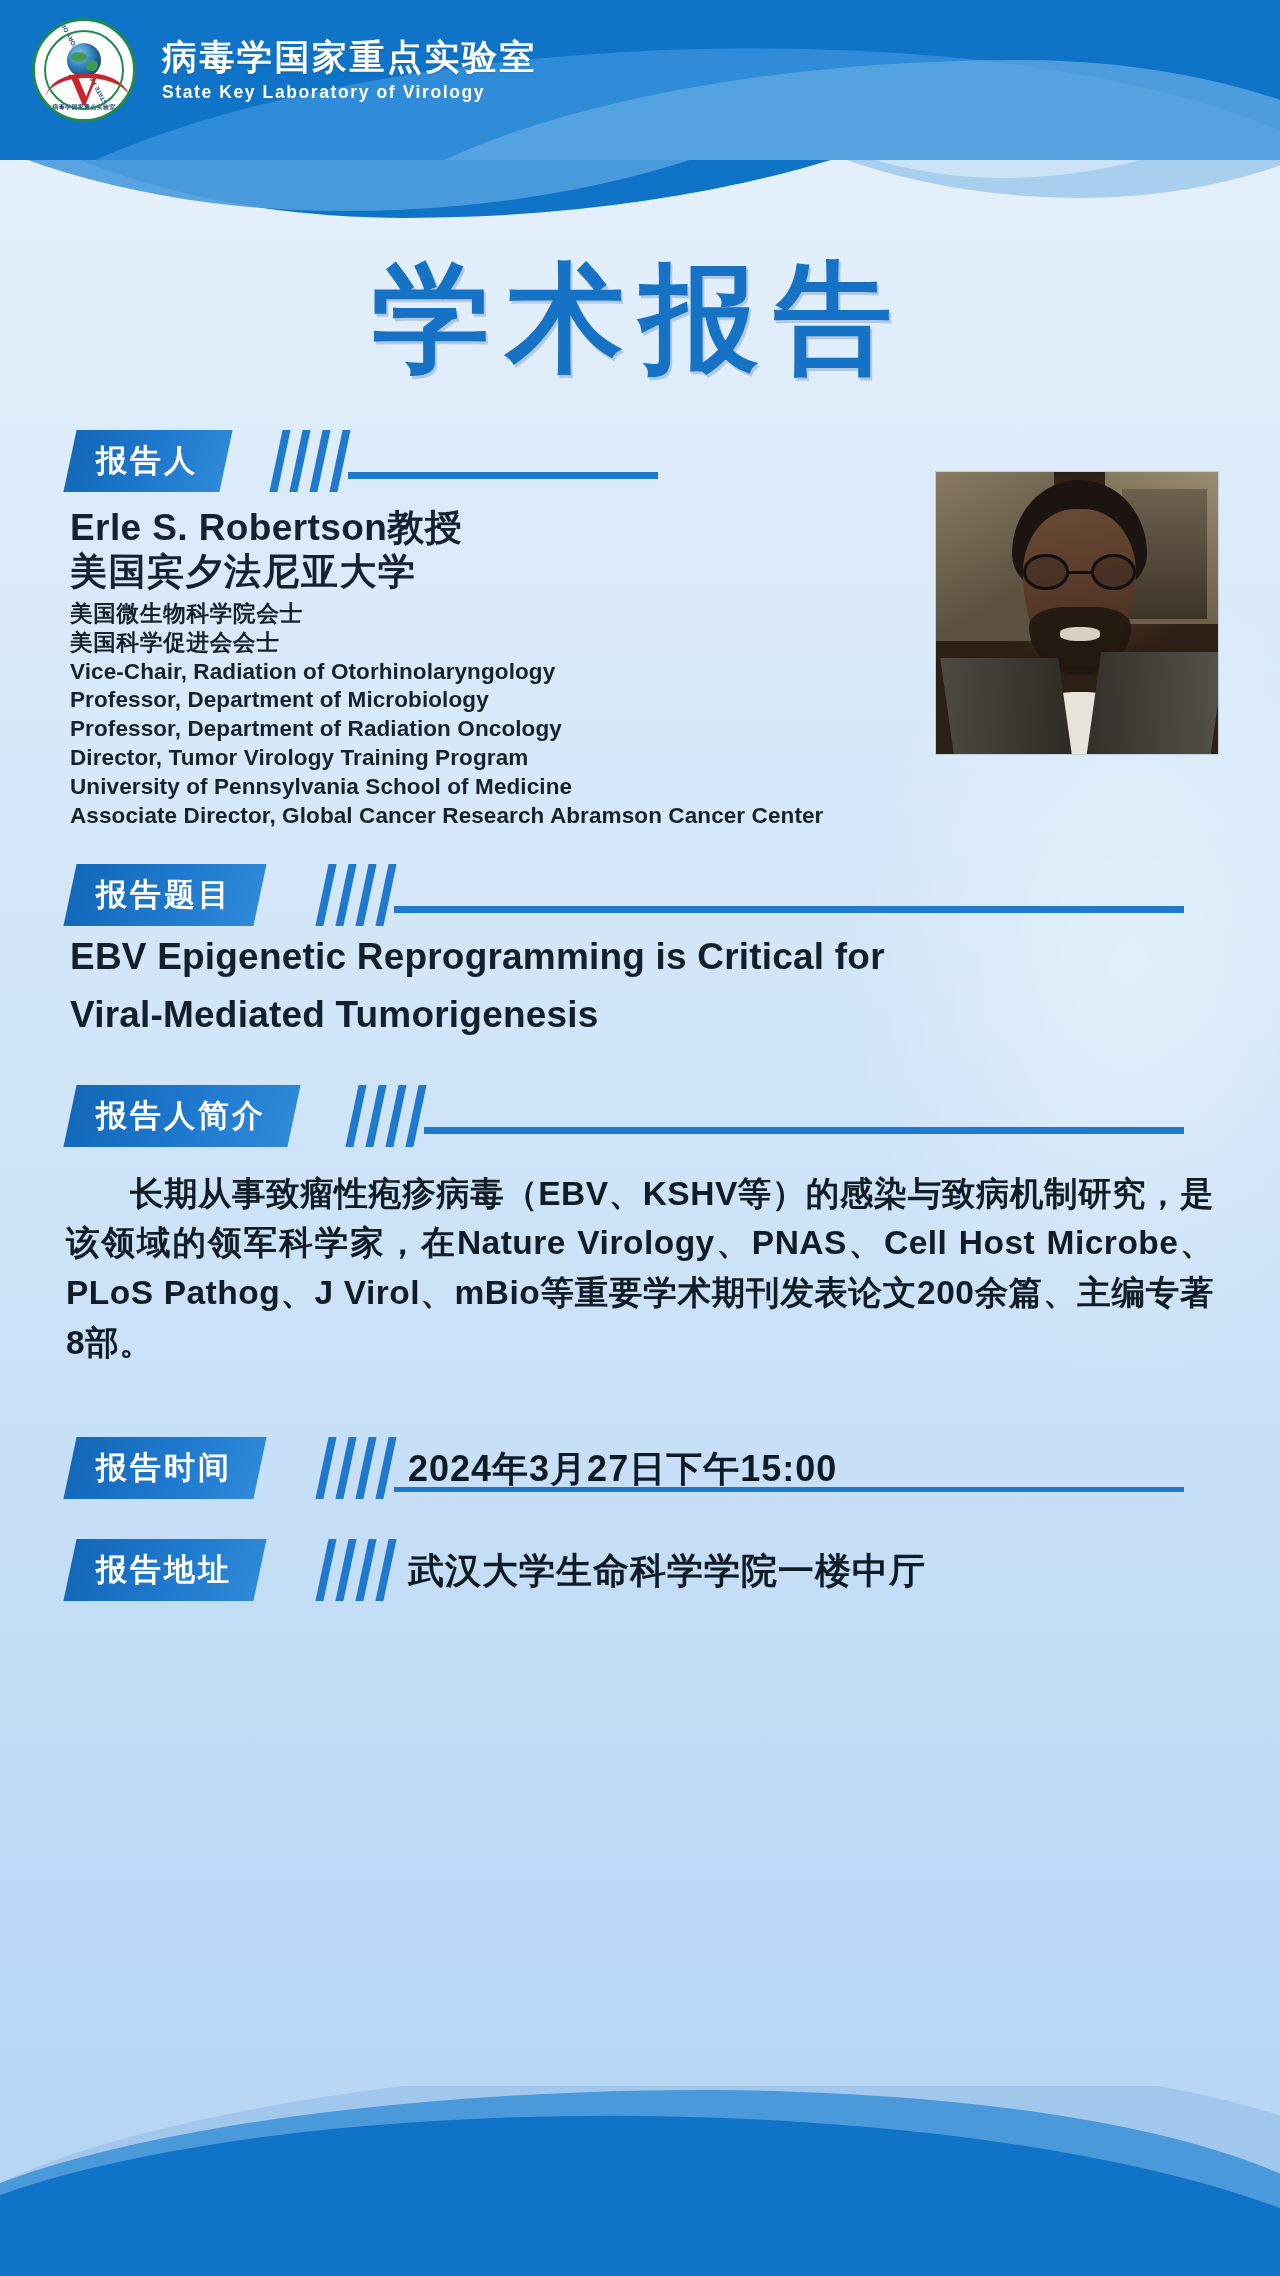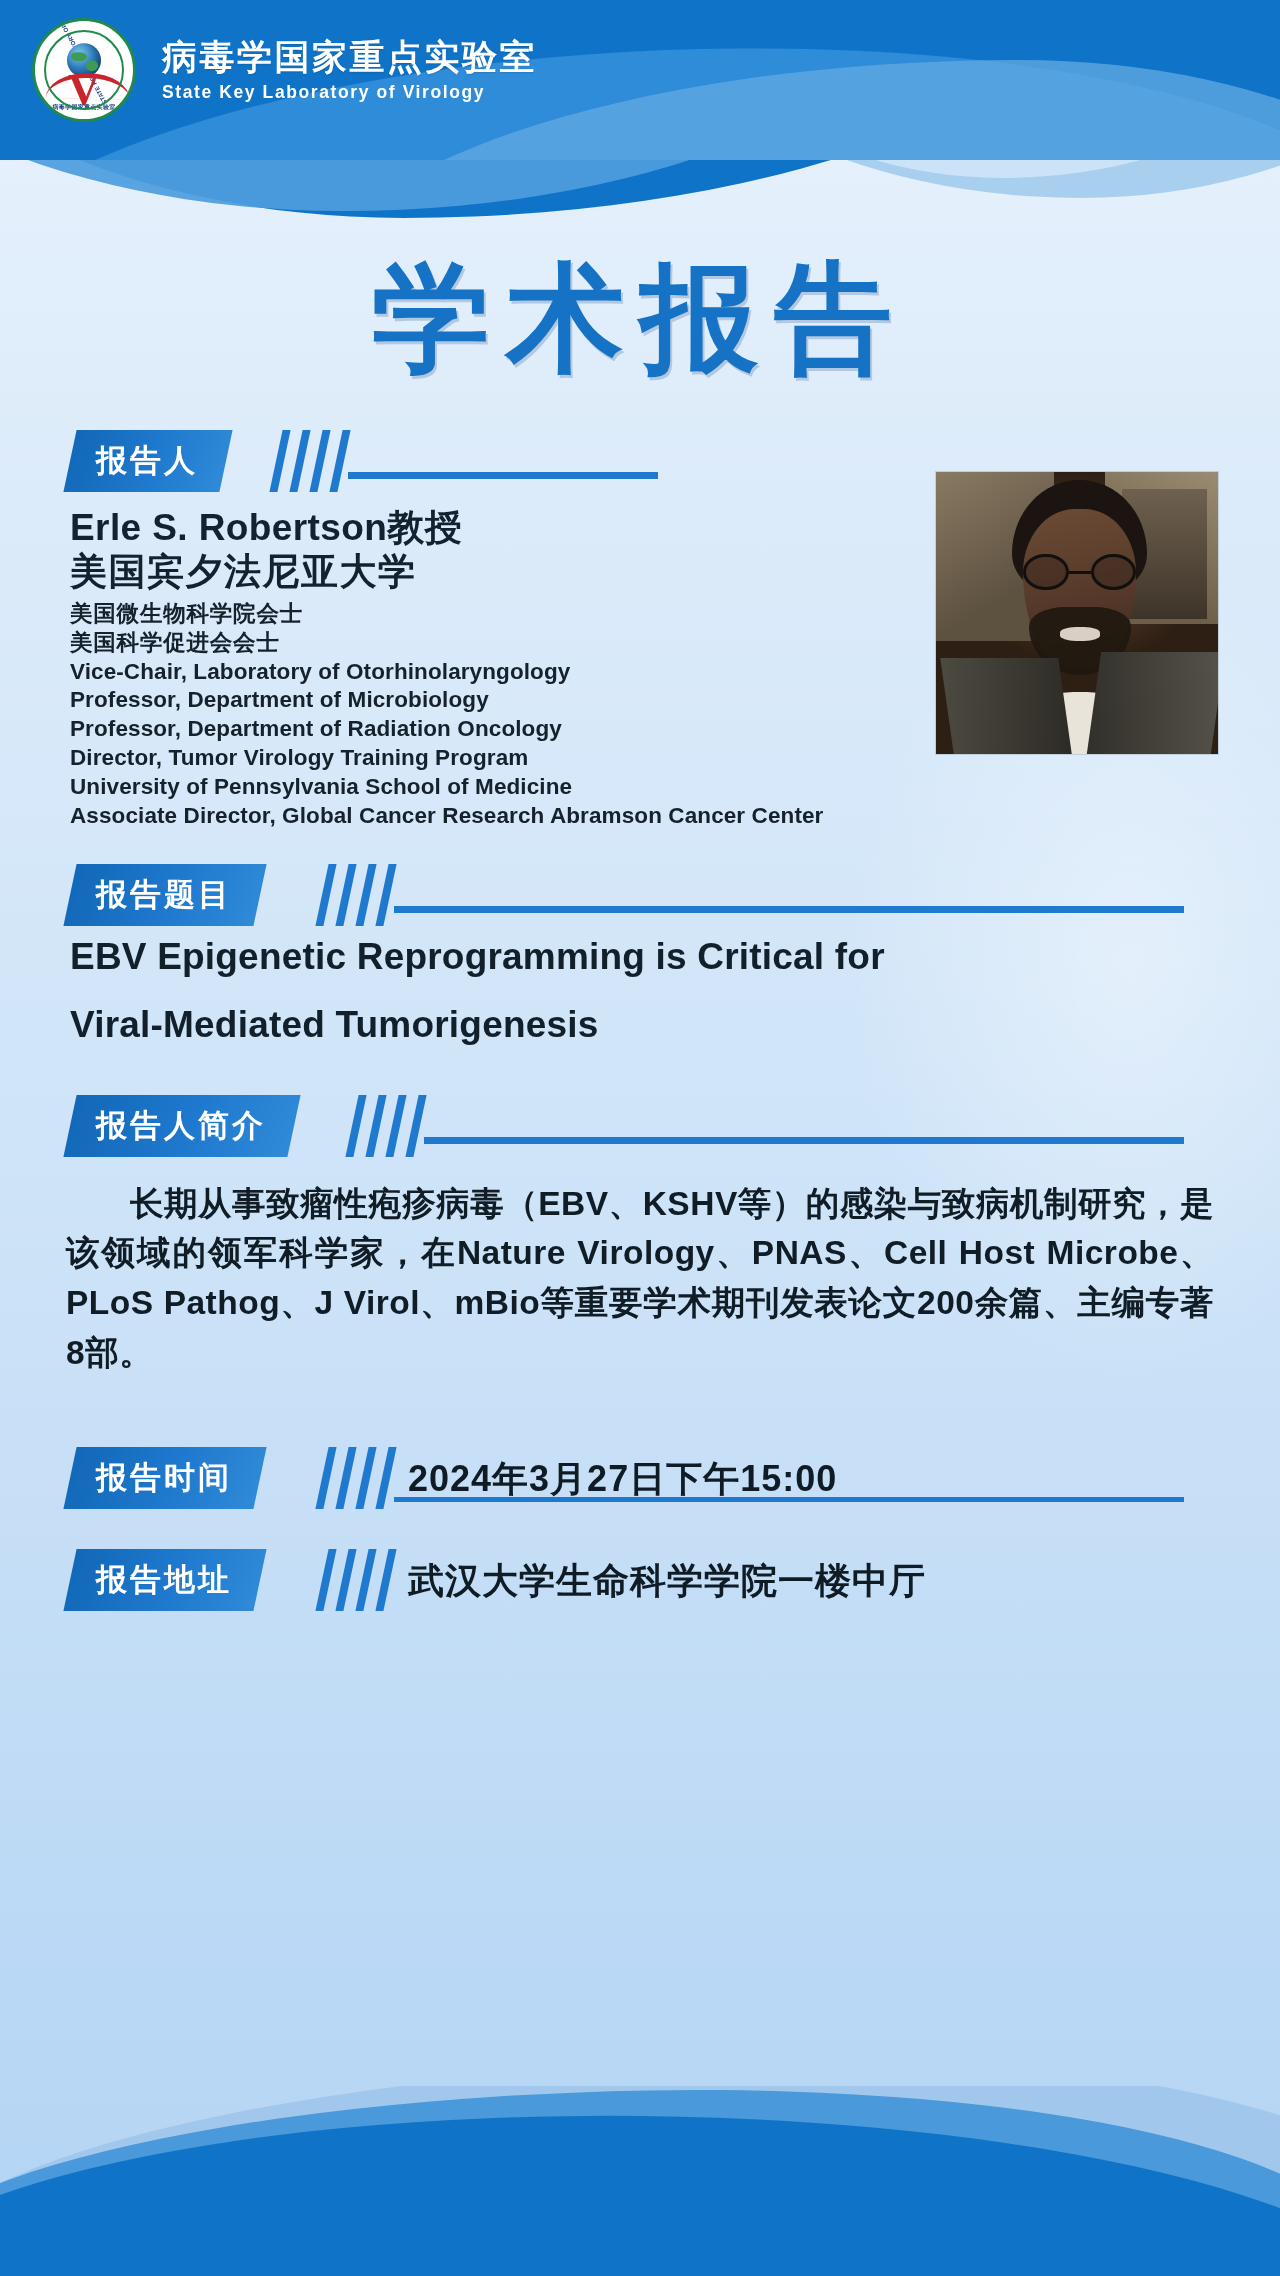--- a/index.html
+++ b/index.html
@@ -333,21 +333,21 @@
         </div>
         <div class="ph-shirt"></div>
         <div class="ph-suitL"></div>
           <div class="ph-suitR"></div>
       </div>
 
       <div class="sp-name">Erle S. Robertson教授</div>
       <div class="sp-name2">美国宾夕法尼亚大学</div>
       <div class="sp-cred cn">美国微生物科学院会士</div>
       <div class="sp-cred cn">美国科学促进会会士</div>
-      <div class="sp-cred">Vice-Chair, Laboratory of Otorhinolaryngology</div>
+      <div class="sp-cred">Vice-Chair, Radiation of Otorhinolaryngology</div>
       <div class="sp-cred">Professor, Department of Microbiology</div>
       <div class="sp-cred">Professor, Department of Radiation Oncology</div>
       <div class="sp-cred">Director, Tumor Virology Training Program</div>
       <div class="sp-cred">University of Pennsylvania School of Medicine</div>
       <div class="sp-cred">Associate Director, Global Cancer Research Abramson Cancer Center</div>
     </div>
 
     <div class="badgebar" style="margin-top:34px;">
       <div class="tag">
         <span>报告题目</span>
@@ -355,21 +355,21 @@
       <div class="stripes" style="left:322px;width:70px;">
         <i style="left:0"></i>
           <i style="left:20px"></i>
           <i style="left:40px"></i>
           <i style="left:60px"></i>
       </div>
       <div class="rule" style="left:394px;width:790px;"></div>
     </div>
 
     <div class="talk-title">EBV Epigenetic Reprogramming is Critical for</div>
-    <div class="talk-title" style="margin-top:18px;">Viral-Mediated Tumorigenesis</div>
+    <div class="talk-title" style="margin-top:8px;">Viral-Mediated Tumorigenesis</div>
 
     <div class="badgebar" style="margin-top:46px;">
       <div class="tag">
         <span>报告人简介</span>
       </div>
       <div class="stripes" style="left:352px;width:70px;">
         <i style="left:0"></i>
           <i style="left:20px"></i>
           <i style="left:40px"></i>
           <i style="left:60px"></i>

